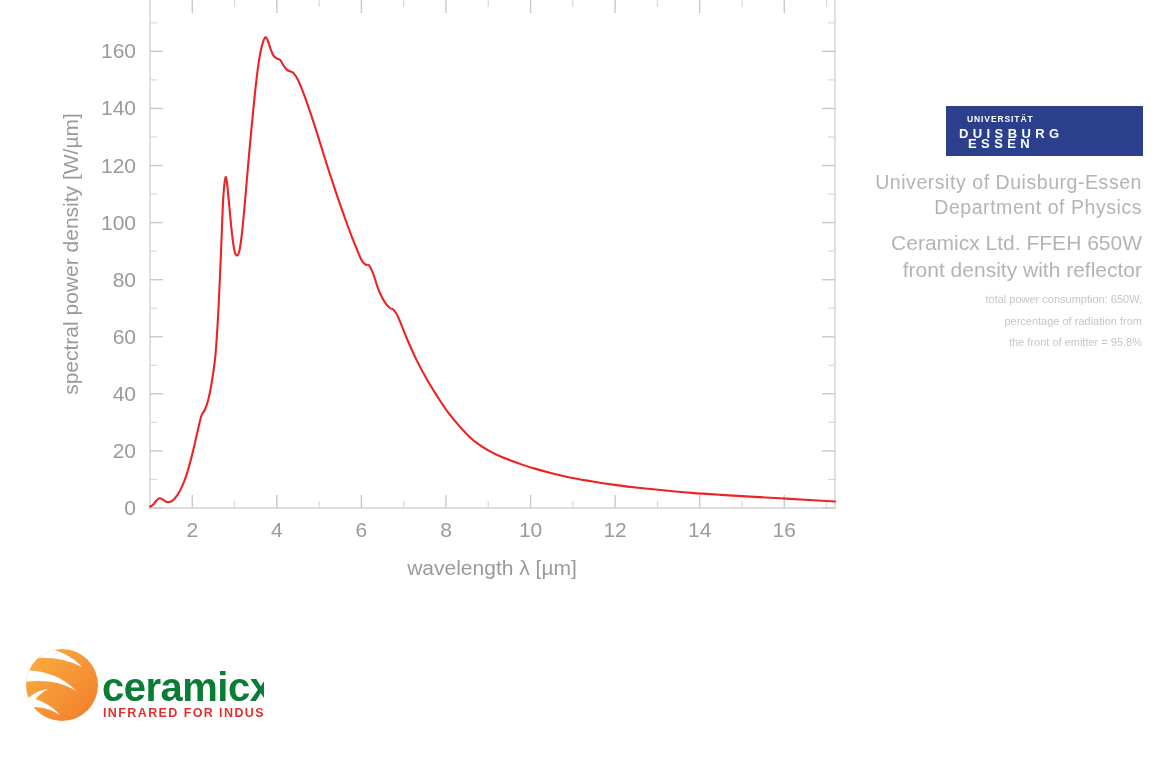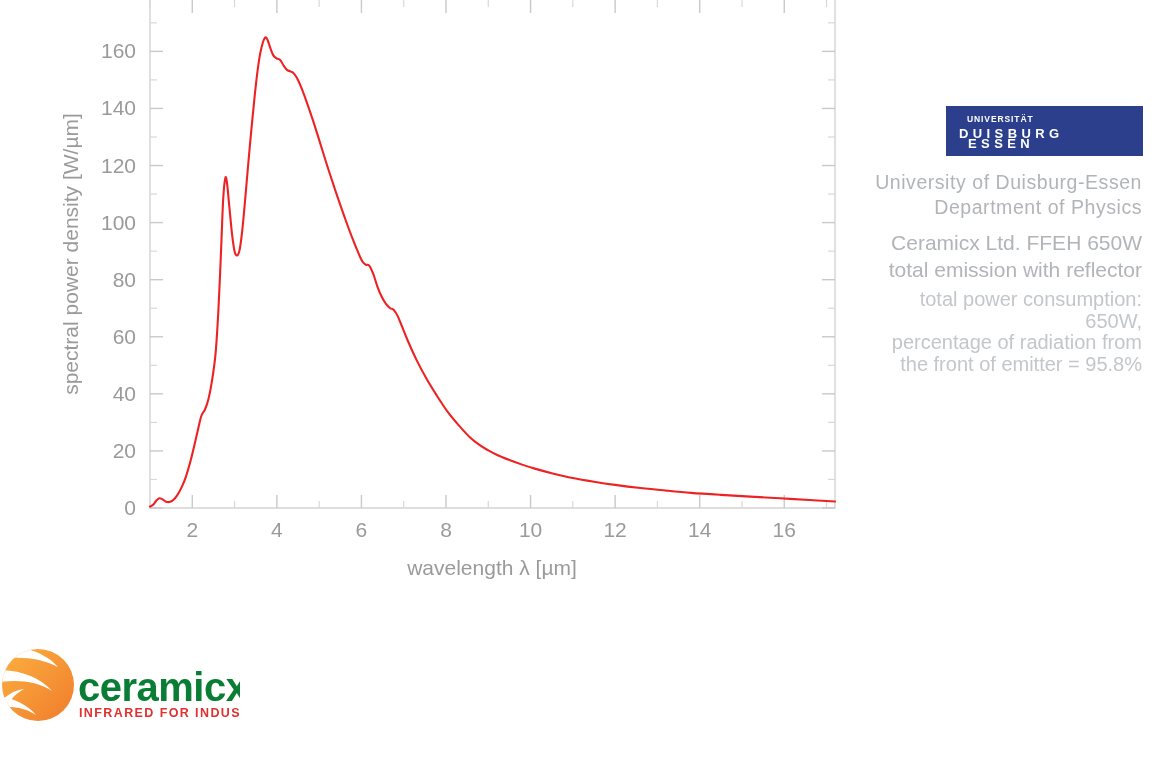--- a/index.html
+++ b/index.html
@@ -133,29 +133,29 @@
   #product-block {
     top: 229px;
     width: 280px;
     font-size: 21px;
     line-height: 27px;
     color: #b1b4b8;
   }
   #details-block {
     top: 289px;
     width: 280px;
-    font-size: 20px;
+    font-size: 11px;
     line-height: 21.5px;
     color: #c3c6ca;
   }
 
   
   #ceramicx-logo {
     position: absolute;
-    left: 0;
+    left: 24px;
     top: 645px;
     width: 240px;
     height: 82px;
     text-align: right;
   }
 </style>
 </head>
 <body>
 
 <div id="chart-figure">
@@ -284,21 +284,21 @@
     <div class="ude-essen">ESSEN</div>
   </div>
 
   <div class="panel-block" id="institution-block">
     <div>University of Duisburg-Essen</div>
     <div>Department of Physics</div>
   </div>
 
   <div class="panel-block" id="product-block">
     <div>Ceramicx Ltd. FFEH 650W</div>
-    <div>total emission with reflector</div>
+    <div>front density with reflector</div>
   </div>
 
   <div class="panel-block" id="details-block">
     <div>total power consumption: 650W,</div>
     <div>percentage of radiation from</div>
     <div>the front of emitter = 95.8%</div>
   </div>
 
 </div>
 

